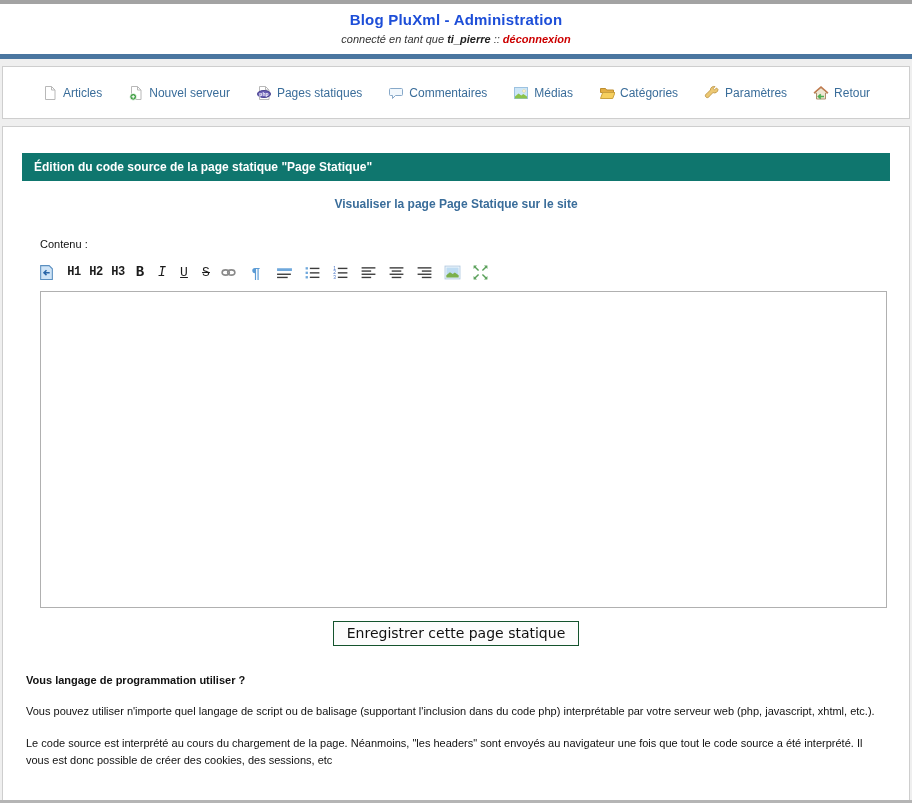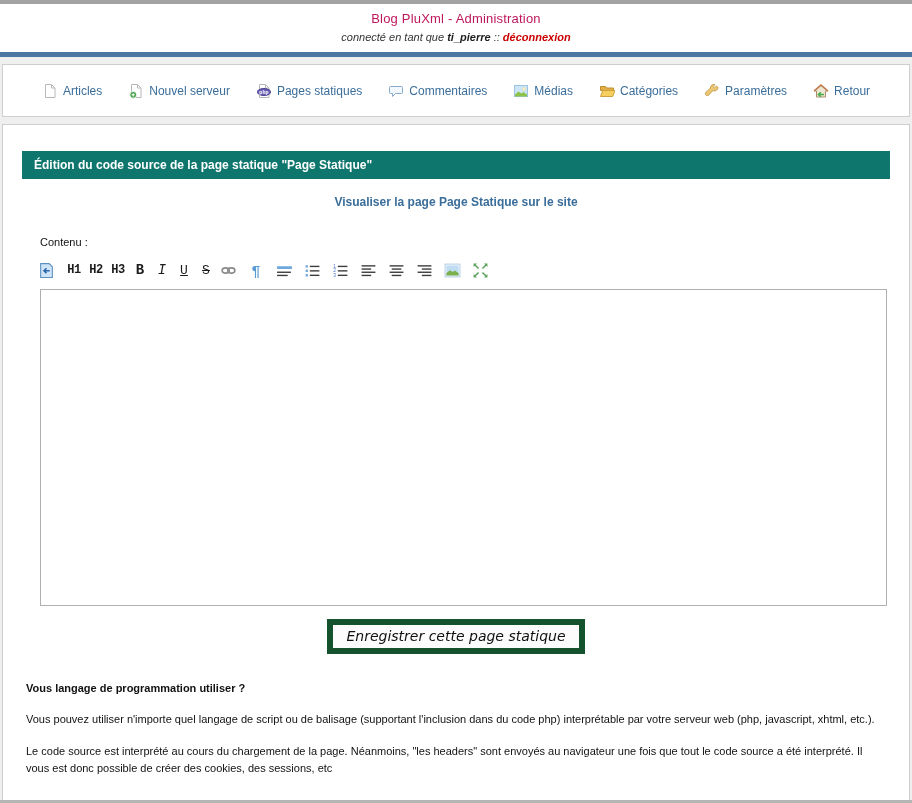--- a/index.html
+++ b/index.html
@@ -8,21 +8,21 @@
     font-family:"Liberation Sans","DejaVu Sans",sans-serif;
     background:#efefef;
     position:relative;
     color:#222;
   }
   .topbar { height:4px; background:#a3a3a3; }
   .bottombar { position:absolute; left:0; bottom:0; width:100%; height:3px; background:#b5b5b5; }
 
   
   .site-header { background:#fff; text-align:center; padding:7px 0 9px; }
-  .site-title { font-size:13px; font-weight:normal; color:#be185d; letter-spacing:.2px; }
+  .site-title { font-size:15px; font-weight:bold; color:#1d4ed8; letter-spacing:.2px; }
   .site-sub { margin-top:5px; font-size:11px; font-style:italic; color:#333; }
   .site-sub b { color:#1f1f1f; }
   .logout-link { color:#cc0000; font-weight:bold; text-decoration:none; cursor:pointer; }
   .blue-rule { height:5px; background:#4a76a0; }
 
   
   .nav-box {
     margin:7px 2px 0; height:53px; background:#fff;
     border:1px solid #cecece;
     display:flex; align-items:center; justify-content:center; gap:26px;
@@ -68,21 +68,21 @@
 
   .editor-area {
     display:block; margin:8px 0 0 37px; width:847px; height:317px;
     border:1px solid #b0b0b0; background:#fff; resize:none;
     font-family:"DejaVu Sans Mono","Liberation Mono",monospace; font-size:12px; padding:4px;
   }
   .save-row { text-align:center; margin-top:13px; }
   .save-btn {
     font-family:"DejaVu Sans","Liberation Sans",sans-serif;
     font-size:14px; color:#111; background:#fcfcfc;
-    border:6px solid #14532d; padding:3px 13px 4px; cursor:pointer;font-style:italic;
+    border:1px solid #14532d; padding:3px 13px 4px; cursor:pointer;
   }
 
   .help { margin:28px 22px 0 23px; font-size:11px; color:#111; }
   .help h3 { font-size:11px; font-weight:bold; margin-bottom:17px; }
   .help p { font-size:11px; line-height:1.55; margin-bottom:15px; }
 </style>
 </head>
 <body>
 
 <div class="topbar"></div>

